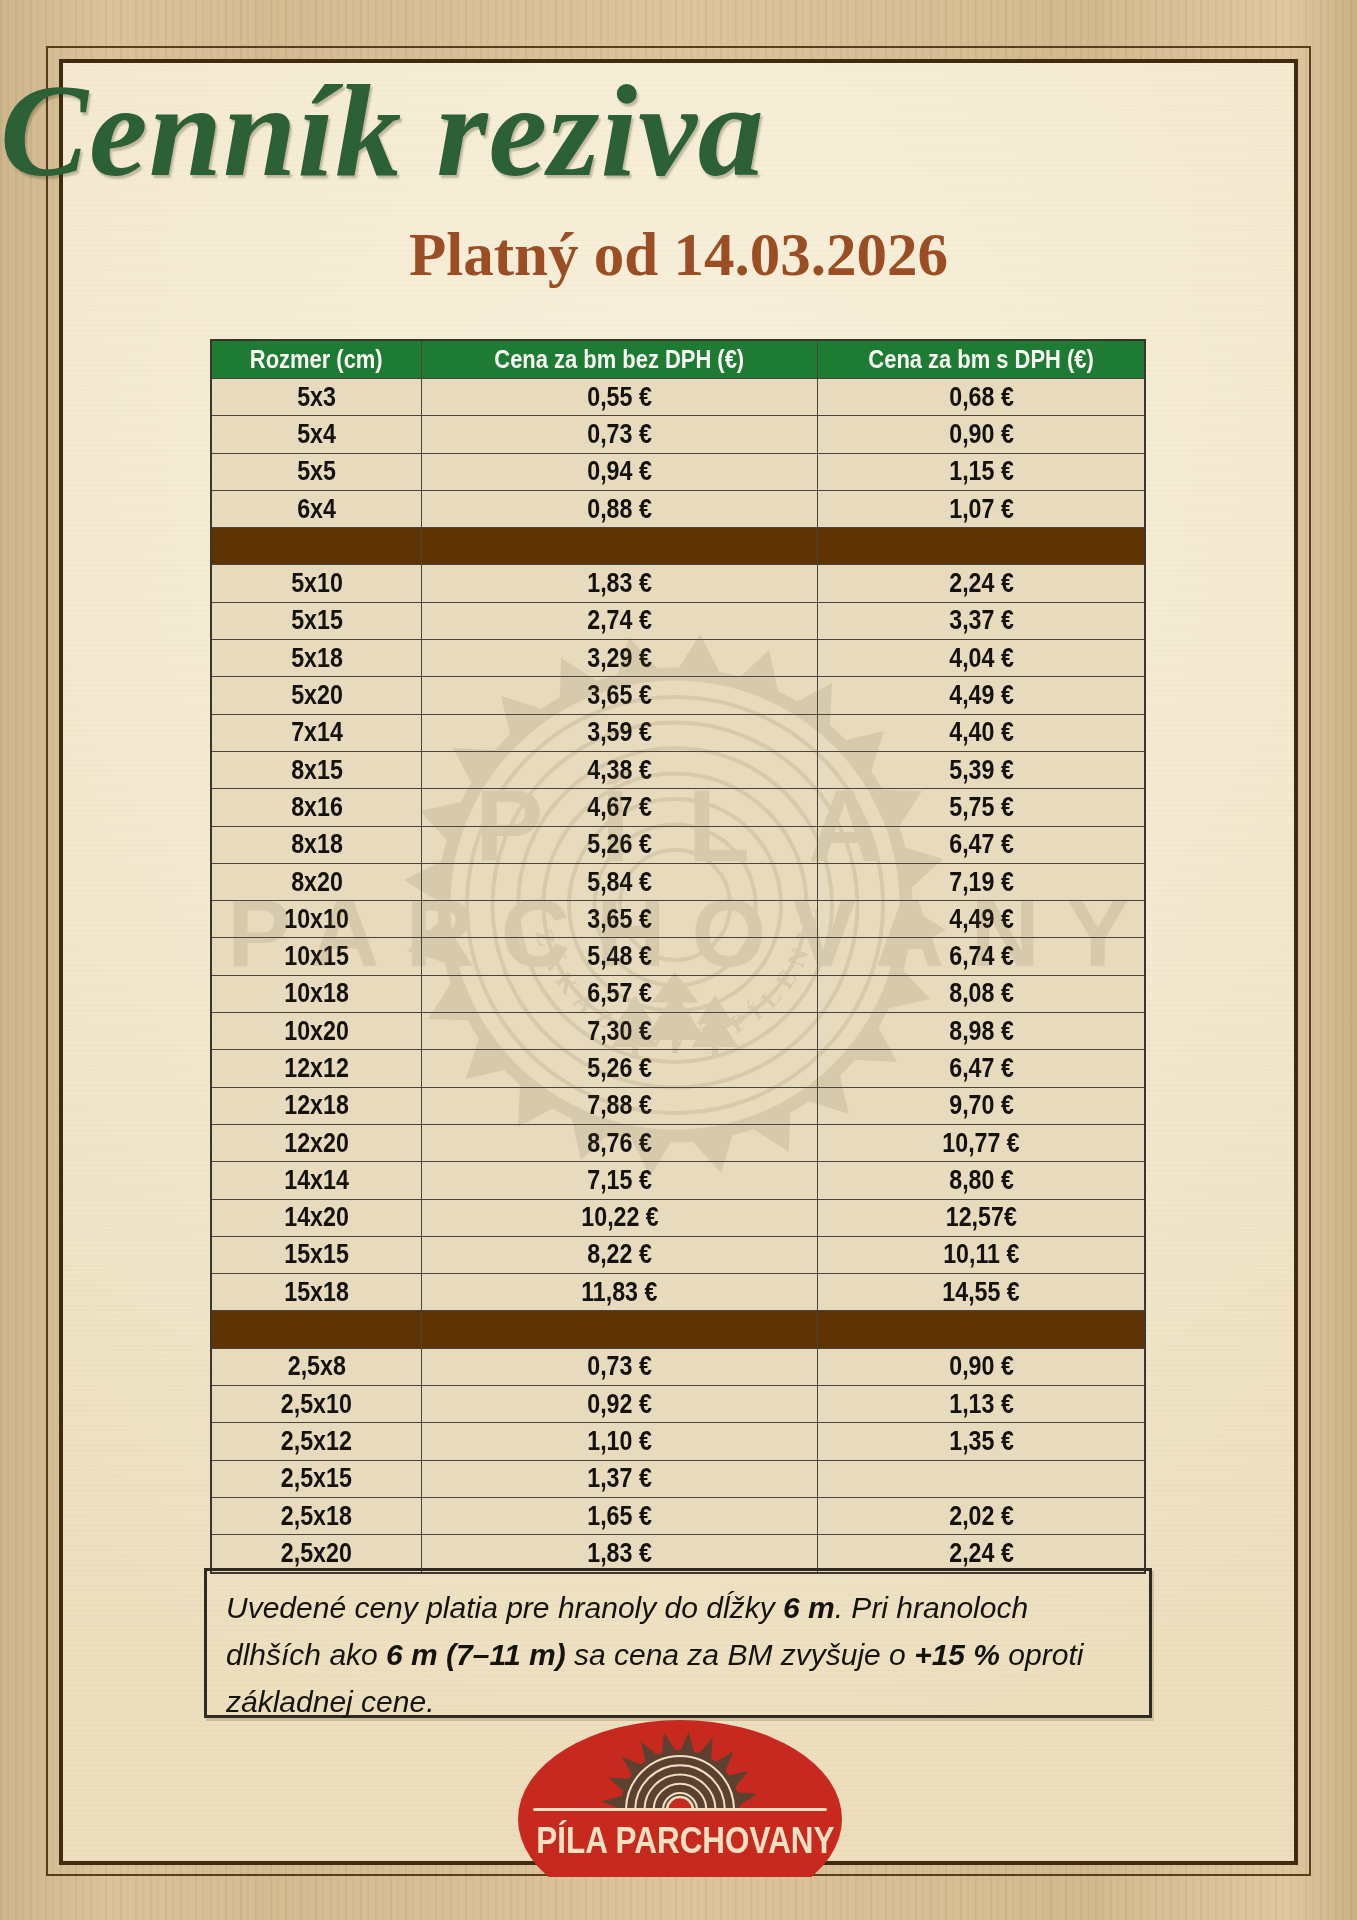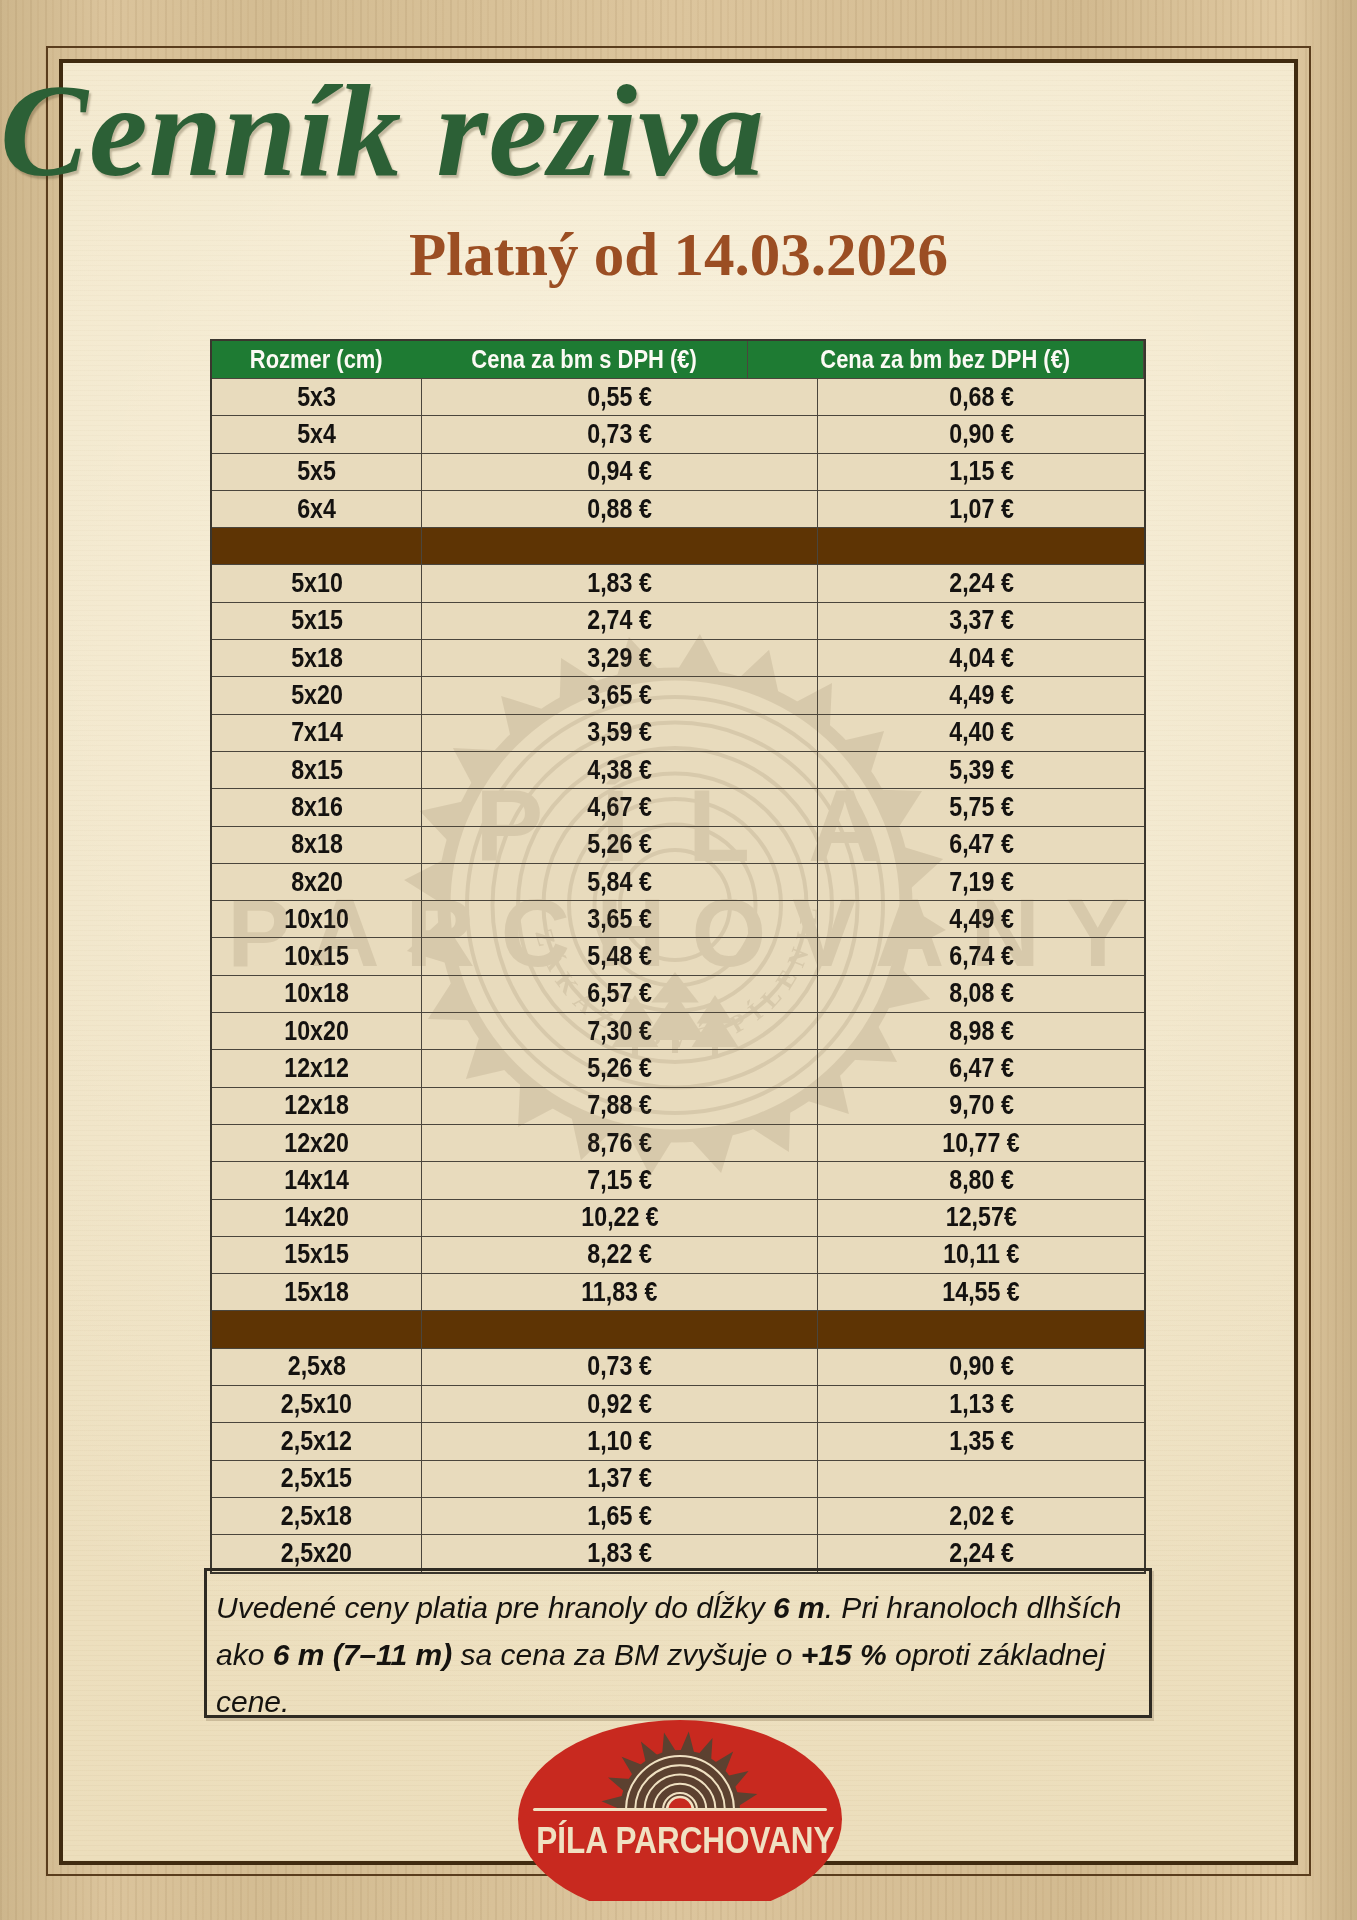--- a/index.html
+++ b/index.html
@@ -46,26 +46,26 @@
   .cond{display:inline-block;transform:scaleX(0.86);font-weight:bold;font-size:27px;color:#141210;white-space:nowrap}
   .thead .cond{color:#fbfaf4;font-size:25.5px}
   .watermark{position:absolute;inset:0;opacity:0.13;z-index:4;pointer-events:none}
   .wm-svg{position:absolute;left:355px;top:585px}
   .wm-l1{position:absolute;left:0;top:768px;width:100%;text-align:center;font-weight:bold;font-size:102px;
     letter-spacing:58px;color:var(--watermark,#6d5637);transform:translateX(29px);white-space:nowrap}
   .wm-l2{position:absolute;left:0;top:878px;width:100%;text-align:center;font-weight:bold;font-size:96px;
     letter-spacing:26px;color:var(--watermark,#6d5637);transform:translateX(13px);white-space:nowrap}
   .note{
     position:absolute;left:204px;top:1568px;width:948px;height:150px;z-index:3;
-    border:3px solid #2e2a22;padding:13px 26px 0 9px;
+    border:3px solid #2e2a22;padding:13px 26px 0 19px;
     box-shadow:2px 3px 0 rgba(70,50,20,0.18);
   }
   .note-text{font-style:italic;font-size:30px;line-height:47px;color:#15130f}
   .note-text .b{font-weight:bold}
-  .logo-wrap{position:absolute;left:511px;top:1719px;width:338px;height:182px;overflow:hidden;z-index:6}
+  .logo-wrap{position:absolute;left:511px;top:1719px;width:338px;height:158px;overflow:hidden;z-index:6}
   .logo-svg{position:absolute;left:2px;top:0}
   .logo-name{
     position:absolute;left:0;top:103px;width:100%;text-align:center;
     font-weight:bold;font-size:37px;line-height:1;color:var(--logo-cream,#f3e4c8);
     transform:scaleX(0.85);white-space:nowrap;
   }
 </style>
 </head>
 <body>
 
@@ -74,25 +74,25 @@
 <div class="page"></div>
 
 <h1 class="title">Cenník reziva</h1>
 <h2 class="subtitle">Platný od 14.03.2026</h2>
 
 <div class="ptable">
   <div class="thead">
     <div class="th c0">
       <span class="cond">Rozmer (cm)</span>
     </div>
+    <div class="th c1">
+      <span class="cond">Cena za bm bez DPH (€)</span>
+    </div>
     <div class="th c2">
       <span class="cond">Cena za bm s DPH (€)</span>
-    </div>
-    <div class="th c1">
-      <span class="cond">Cena za bm bez DPH (€)</span>
     </div>
   </div>
   <div>
       <div class="tr">
         <div class="td c0">
           <span class="cond">5x3</span>
         </div>
         <div class="td c1">
           <span class="cond">0,55 €</span>
         </div>

